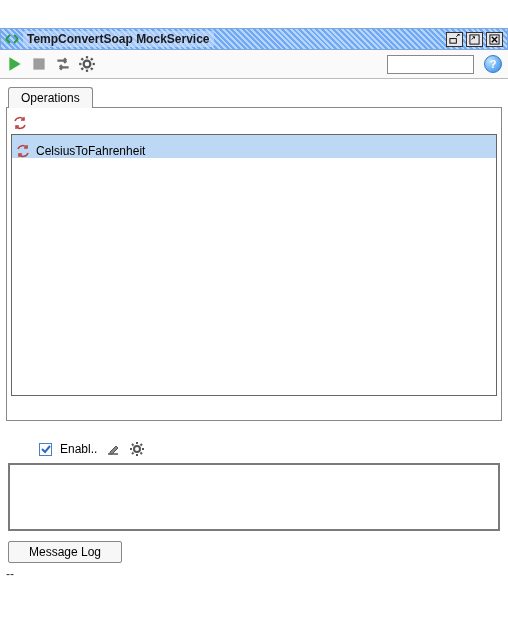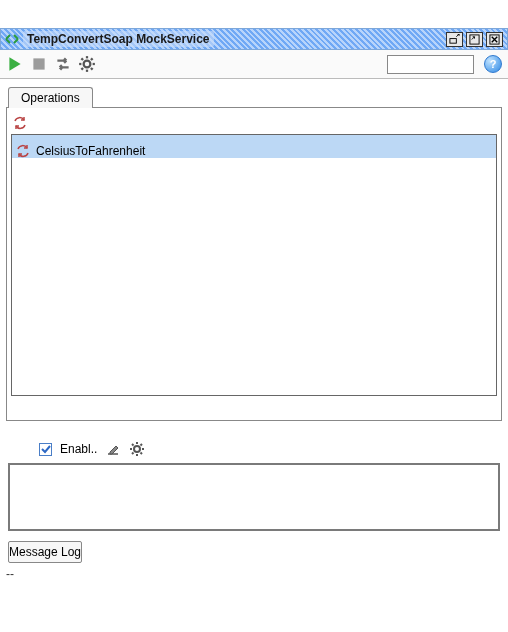--- a/index.html
+++ b/index.html
@@ -58,21 +58,21 @@
   
   .options-row { display: flex; align-items: center; gap: 8px; padding: 6px 8px 2px 10px; height: 28px; margin-top: 10px; margin-left: 29px; }
   .chk { width: 13px; height: 13px; border: 1px solid #4a7ec7; background: #fff; display: flex; align-items: center; justify-content: center; }
   .chk svg { width: 10px; height: 10px; }
 
   
   .assert-panel { margin: 2px 8px 4px 8px; height: 68px; border: 2px solid #7a7a7a; background: #fff; }
 
   
   .msglog-wrap { padding: 2px 8px; }
-  .msglog-tab { display: inline-block; border: 1px solid #888; padding: 3px 0; background: #f7f7f7; border-radius: 2px; margin-top: 4px;}
+  .msglog-tab { display: inline-block; border: 1px solid #888; padding: 3px 20px; background: #f7f7f7; border-radius: 2px; margin-top: 4px;}
 
   
   .statusbar { height: 18px; padding: 2px 6px; color: #333; border-top: 0px solid #ccc; }
 
   svg { display: block; }
 </style>
 </head>
 <body>
 
 <div class="titlebar">

